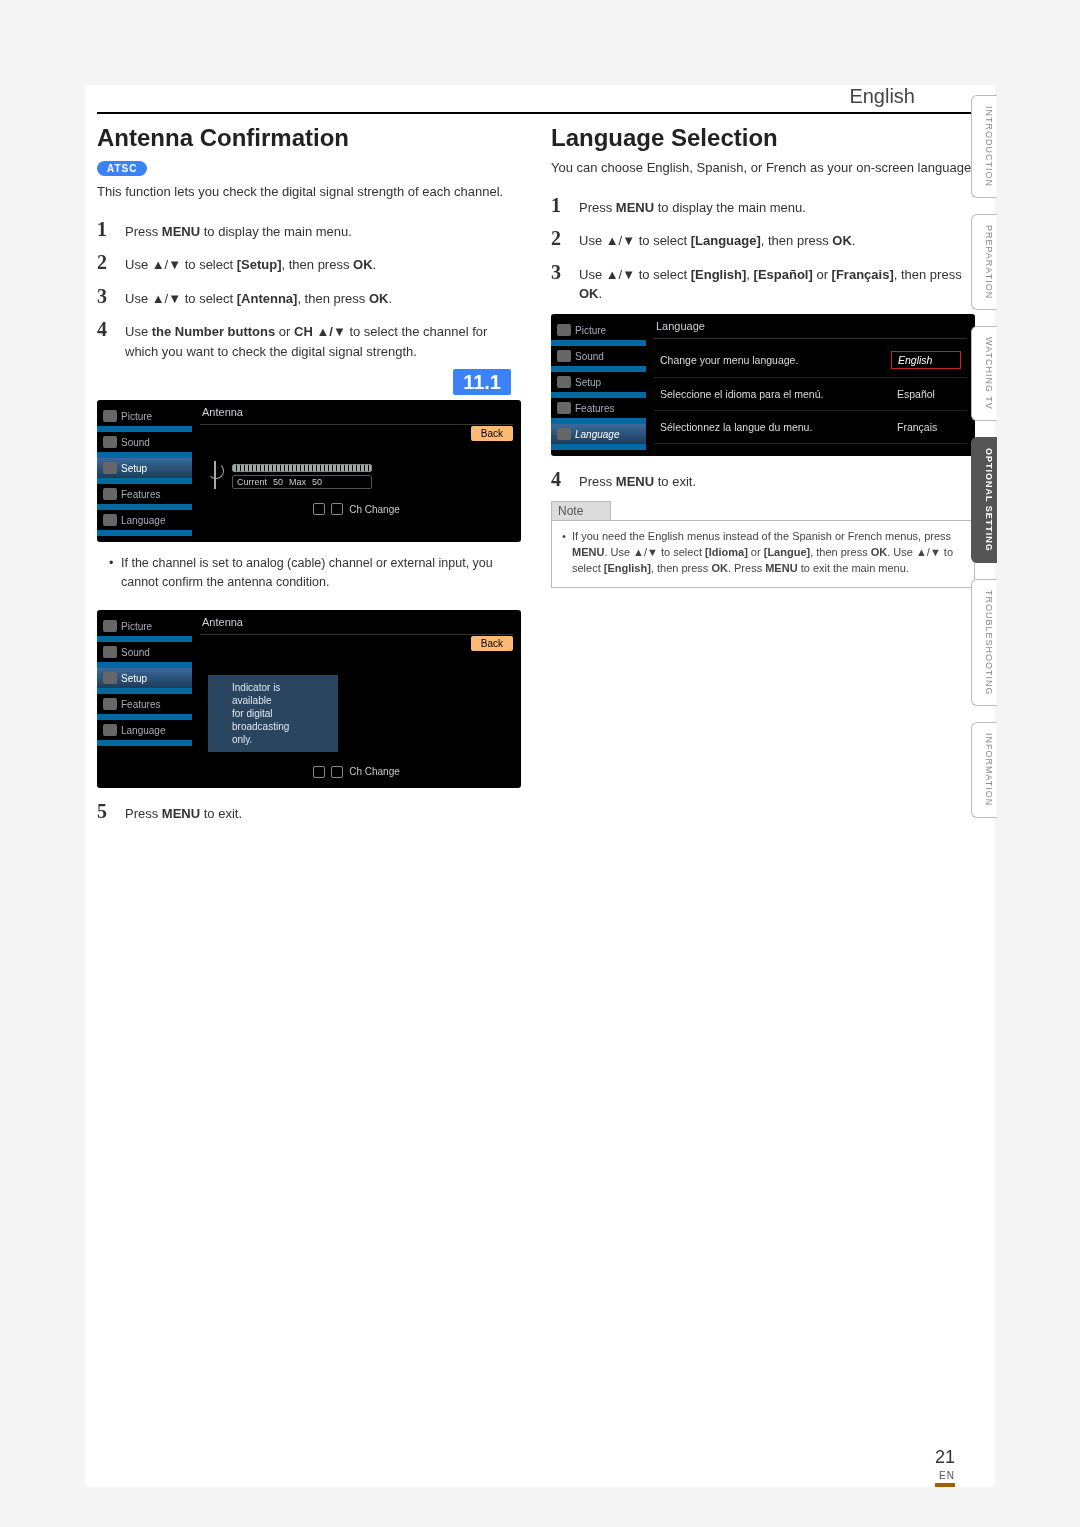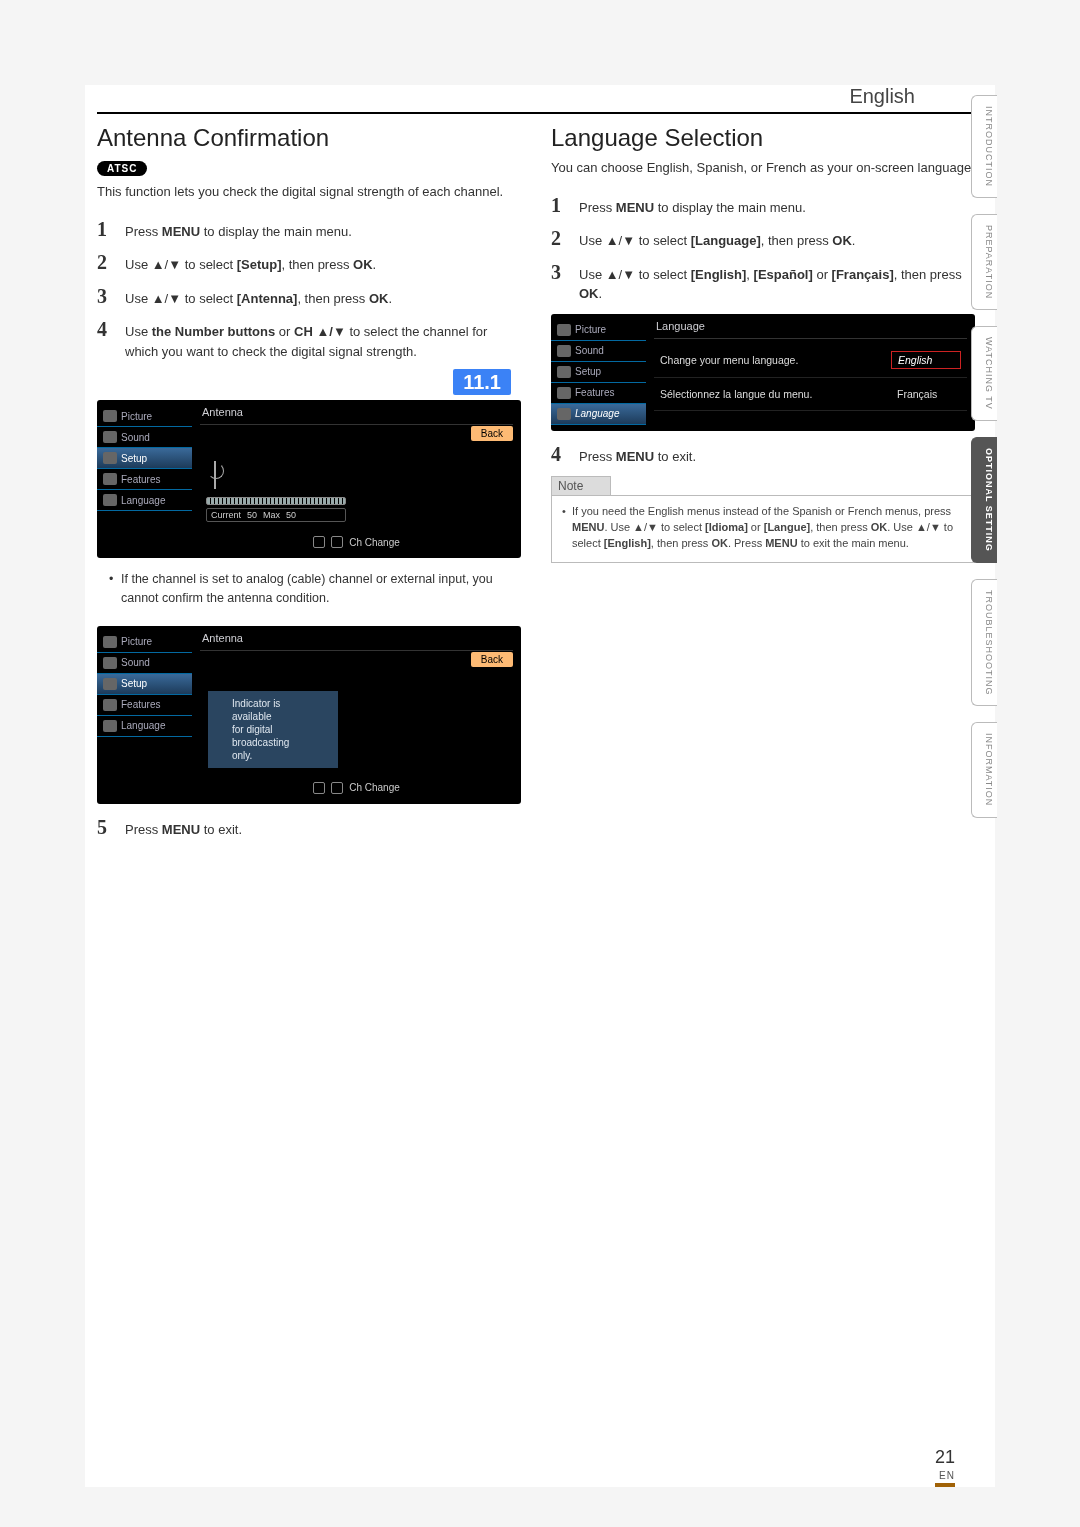--- a/index.html
+++ b/index.html
@@ -35,27 +35,27 @@
     display: flex;
     gap: 30px;
     padding: 0 20px 0 12px;
   }
   .col {
     flex: 1;
     min-width: 0;
   }
   h2.section-title {
     font-size: 24px;
-    font-weight: 400;
+    font-weight: 700;
     color: #222;
     margin-bottom: 6px;
   }
   .badge {
     display: inline-block;
-    background: #000000;
+    background: #3b82f6;
     color: #fff;
     font-size: 10px;
     font-weight: bold;
     padding: 2px 10px;
     border-radius: 9px;
     margin-bottom: 6px;
     letter-spacing: 1px;
   }
   p.lead {
     font-size: 13px;
@@ -110,26 +110,26 @@
   .osd-inner {
     display: flex;
   }
   .osd-side {
     width: 95px;
     flex-shrink: 0;
     padding: 6px 0;
   }
   .osd-side .mi {
     display: flex;
-    align-items: center;
+    align-items: flex-end;
     gap: 4px;
     padding: 4px 6px;
     font-size: 10px;
     color: #aab;
-    border-bottom: 1px solid #0369a1;
+    border-bottom: 6px solid #0369a1;
   }
   .osd-side .mi.sel {
     background: linear-gradient(#3a6a9a,#1d3b5a);
     color: #fff;
   }
   .osd-side .mi.sel-lang {
     background: linear-gradient(#3a6a9a,#1d3b5a);
     color: #fff;
     font-style: italic;
   }
@@ -153,24 +153,23 @@
     top: 26px;
     right: 8px;
     background: #fdba74;
     color: #000;
     font-size: 10px;
     padding: 2px 10px;
     border-radius: 2px;
   }
   .antenna-graphic {
     display:flex;
-    align-items:flex-start;
+    align-items:flex-end;
     gap:8px;
     margin: 36px 0 8px 6px;
-    flex-direction: column;
   }
   .antenna-icon {
     width: 18px; height: 28px; position: relative;
   }
   .antenna-icon::before {
     content:""; position:absolute; left:8px; top:0; width:2px; height:28px; background:#aaa;
   }
   .antenna-icon::after {
     content:""; position:absolute; left:2px; top:2px; width:14px; height:14px;
     border:1px solid #aaa; border-radius:50%; border-top-color:transparent; border-left-color:transparent;
@@ -494,20 +493,24 @@
               </div>
           </div>
           <div class="osd-main">
             <div class="osd-title">Language</div>
             <div class="lang-table">
               <div class="row">
                 <span class="desc">Change your menu language.</span>
                 <span class="val selected">English</span>
               </div>
               <div class="row">
+                <span class="desc">Seleccione el idioma para el menú.</span>
+                <span class="val">Español</span>
+              </div>
+              <div class="row">
                 <span class="desc">Sélectionnez la langue du menu.</span>
                 <span class="val">Français</span>
               </div>
             </div>
           </div>
         </div>
       </div>
 
       <ol class="steps">
         <li>

